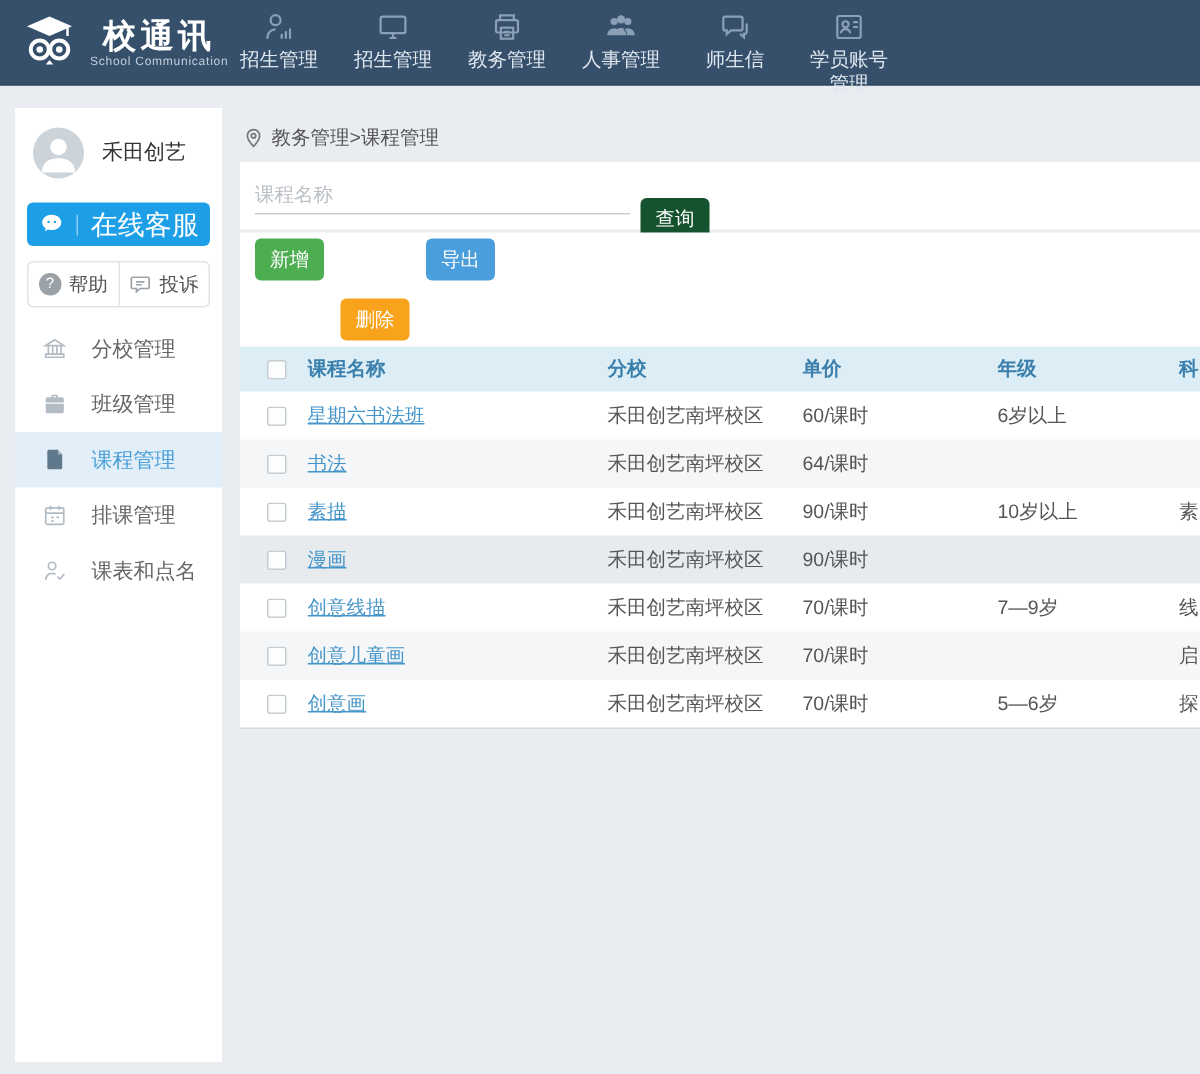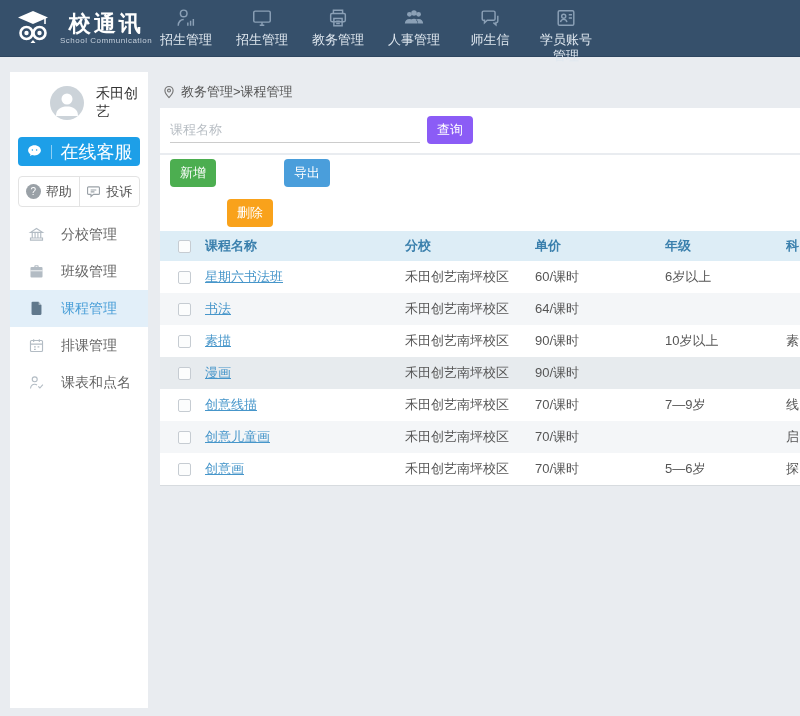--- a/index.html
+++ b/index.html
@@ -30,21 +30,21 @@
   .nav-label {
     margin-top:3px; font-size:13px; color:#dfe7ef; text-align:center;
     width:56px; line-height:16px;
   }
 
   
   .sidebar {
     position:absolute; left:10px; top:72px; width:138px; height:636px;
     background:#fff;
   }
-  .user-row { display:flex; align-items:center; padding:13px 10px 10px 12px;margin-left:28px; }
+  .user-row { display:flex; align-items:center; padding:13px 10px 10px 12px; }
   .avatar {
     width:34px; height:34px; border-radius:50%; background:#ccd3d9;
     overflow:hidden; flex:0 0 34px;
   }
   .avatar svg { width:34px; height:34px; }
   .user-name { margin-left:12px; font-size:14px; color:#333; }
   .service-btn {
     margin:6px 8px 0; height:29px; background:#1d9fe8; border-radius:4px;
     color:#fff; font-size:18px; display:flex; align-items:center;
     justify-content:center; cursor:pointer;
@@ -93,21 +93,21 @@
     border:none; border-bottom:1px solid #ccc; outline:none;
     font-size:13px; color:#333; background:transparent;
     font-family:"Liberation Sans","DejaVu Sans",sans-serif;
   }
   .search-input::placeholder { color:#b8bec4; }
   .btn {
     border:none; border-radius:4px; color:#fff; font-size:13px;
     width:46px; height:28px; cursor:pointer; text-align:center;
     font-family:"Liberation Sans","DejaVu Sans",sans-serif;
   }
-  .btn-query { position:absolute; left:267px; top:8px; background:#8b5cf6; }
+  .btn-query { position:absolute; left:267px; top:24px; background:#14532d; }
 
   .list-panel {
     position:absolute; left:0; top:98px; width:640px; background:#fff;
     border-bottom:1px solid #d7dbdf;
   }
   .actions { padding:4px 0 4px 10px; display:flex; gap:11px; }
   .btn-add { background:#4cae50; }
   .btn-del { background:#f9a21b;margin-top:40px; }
   .btn-exp { background:#4a9edb; }
 

